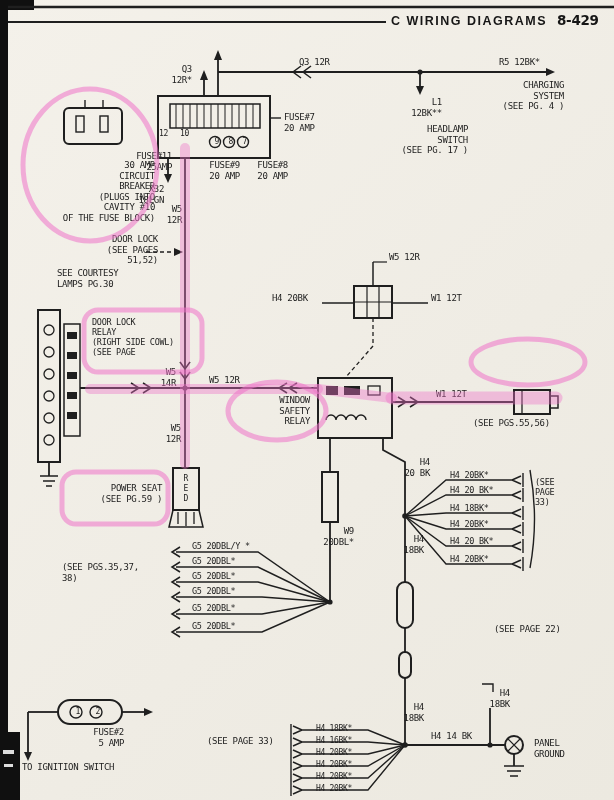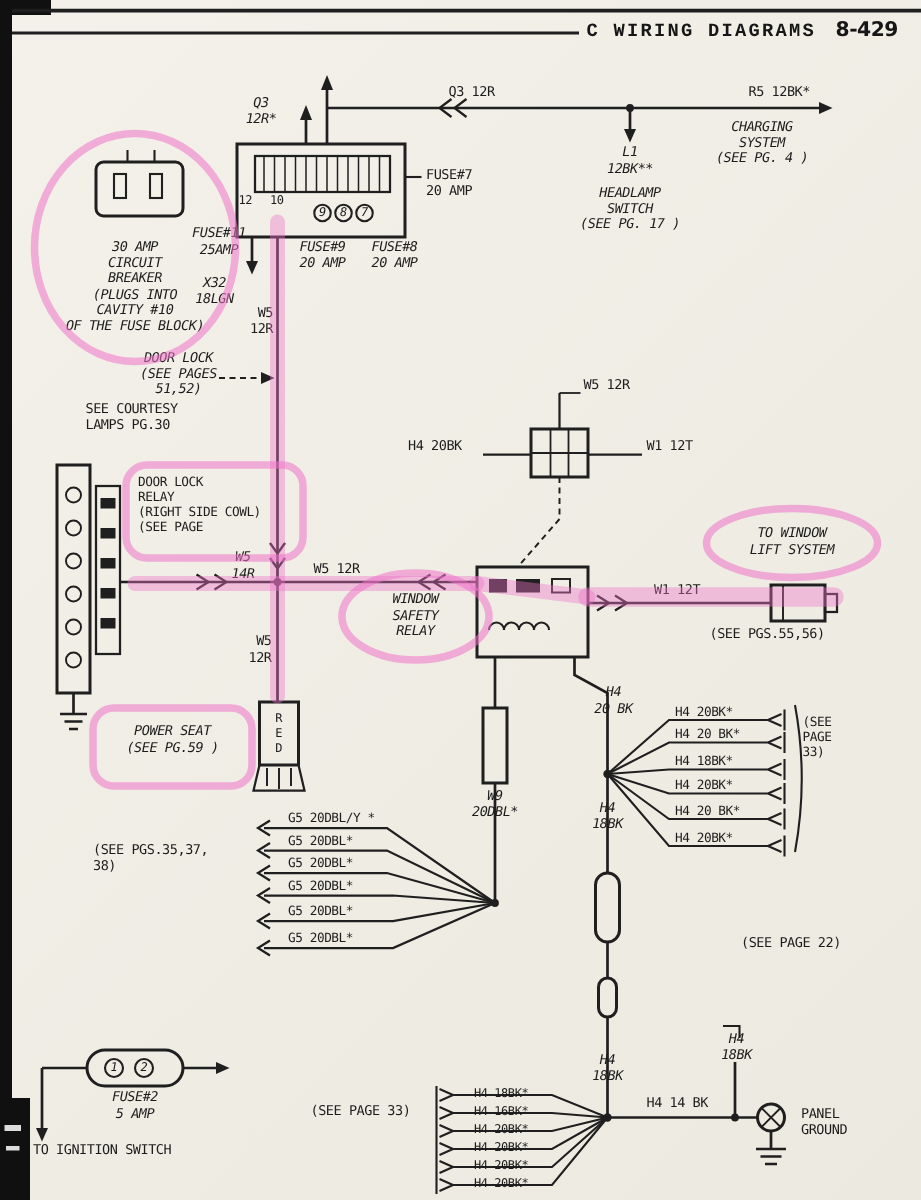--- a/index.html
+++ b/index.html
@@ -1,24 +1,24 @@
 <!DOCTYPE html>
 <html><head>
 <meta charset="utf-8">
 <style>
   html,body{margin:0;padding:0;background:#888;}
   #page{position:relative;width:614px;height:800px;background:linear-gradient(135deg,#f4f1ea 0%,#efece4 60%,#ece9e0 100%);overflow:hidden;font-family:"DejaVu Sans Mono",monospace;}
   svg{position:absolute;left:0;top:0;}
   .lbl{position:absolute;font-size:9px;line-height:1.18;color:#1c1c1c;white-space:pre-line;letter-spacing:-0.3px;}
-  .c{text-align:center;font-style:italic;}
+  .c{text-align:right;}
   .r{text-align:right;}
   .s8{font-size:8px;}
   .s85{font-size:8.5px;}
   .vert{writing-mode:vertical-rl;text-orientation:upright;letter-spacing:1px;}
-  .hdr{font-family:Liberation Mono, monospace;font-weight:bold;font-size:12.5px;letter-spacing:1.5px;color:#161616;white-space:nowrap;}
+  .hdr{font-family:Liberation Sans, sans-serif;font-weight:bold;font-size:12.5px;letter-spacing:1.5px;color:#161616;white-space:nowrap;}
   .hdr2{font-family:"DejaVu Sans",sans-serif;font-weight:bold;font-size:13.5px;color:#161616;padding-left:10px;}
   #hl{pointer-events:none;}
 </style>
 </head>
 <body>
 
 <div id="page">
 
   <svg width="614" height="800" viewBox="0 0 614 800">
     <g stroke="#1f1f1f" stroke-width="1.8" fill="none">
@@ -234,22 +234,20 @@
 51,52)</div>
   <div class="lbl" style="left:57px;top:268px;">SEE COURTESY
 LAMPS PG.30</div>
   <div class="lbl" style="left:389px;top:252px;">W5 12R</div>
   <div class="lbl" style="left:272px;top:293px;">H4 20BK</div>
   <div class="lbl" style="left:431px;top:293px;">W1 12T</div>
   <div class="lbl s85" style="left:92px;top:317px;width:104px;">DOOR LOCK
 RELAY
 (RIGHT SIDE COWL)
 (SEE PAGE</div>
-  <div class="lbl c" style="left:480px;top:351px;width:96px;">TO WINDOW
-LIFT SYSTEM</div>
   <div class="lbl c" style="left:148px;top:367px;width:28px;">W5
 14R</div>
   <div class="lbl" style="left:209px;top:375px;">W5 12R</div>
   <div class="lbl c" style="left:244px;top:395px;width:66px;">WINDOW
 SAFETY
 RELAY</div>
   <div class="lbl" style="left:436px;top:389px;">W1 12T</div>
   <div class="lbl" style="left:473px;top:418px;">(SEE PGS.55,56)</div>
   <div class="lbl r" style="left:155px;top:423px;width:26px;">W5
 12R</div>

